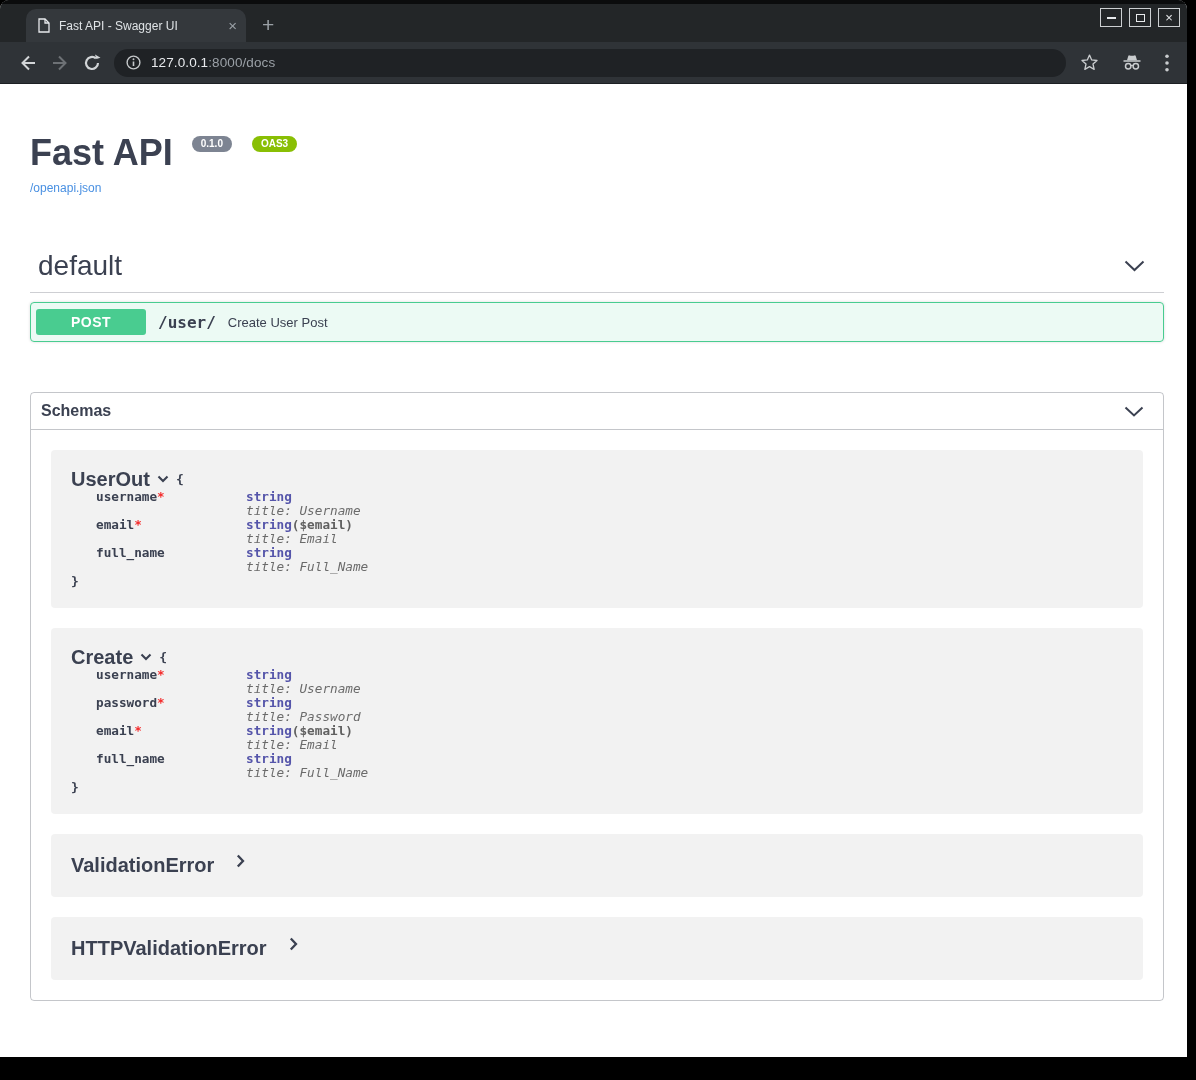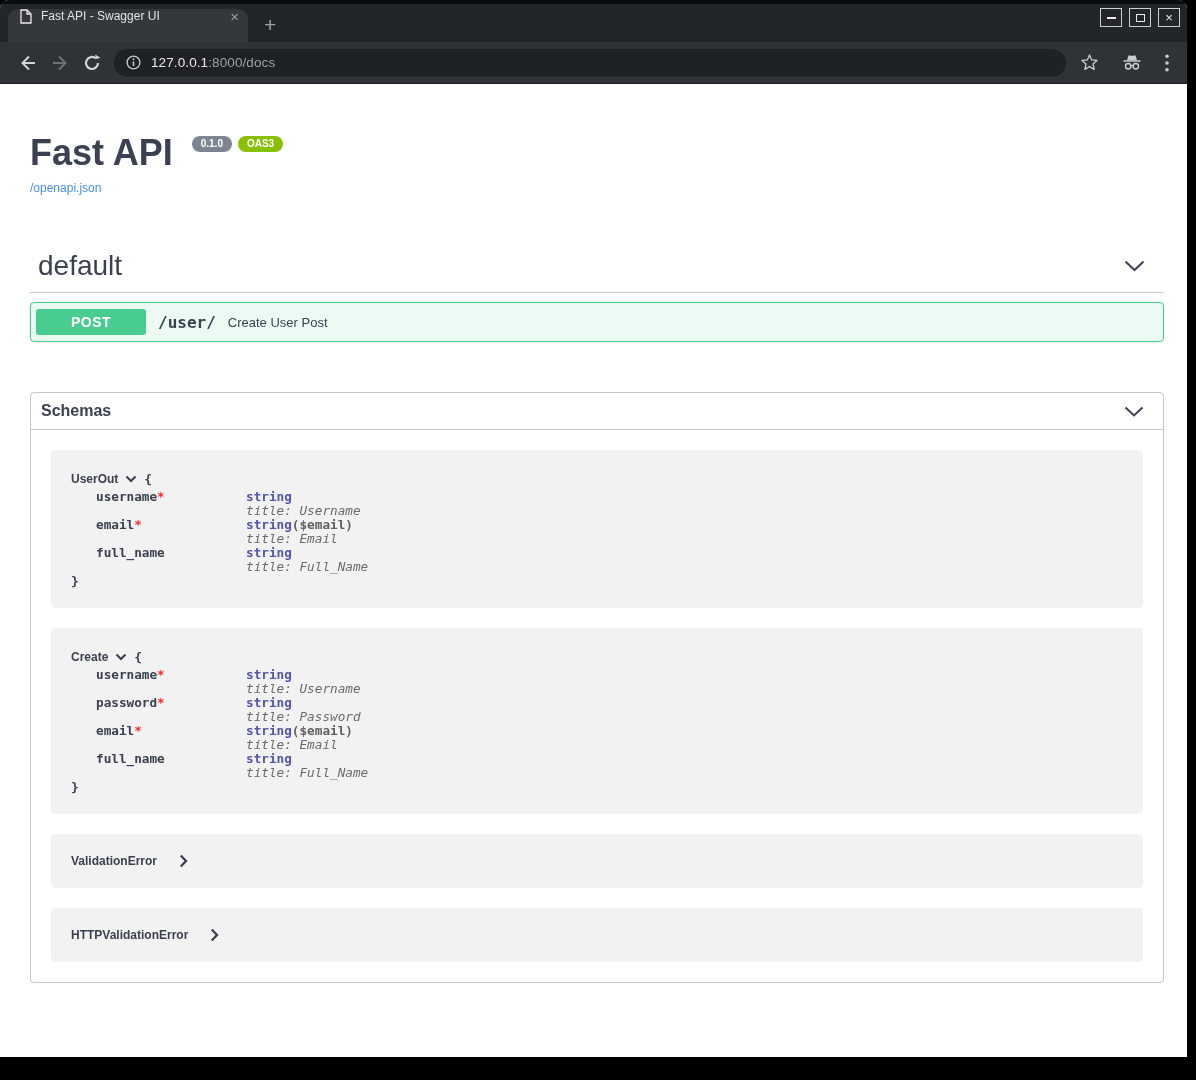--- a/index.html
+++ b/index.html
@@ -7,22 +7,22 @@
               font-family:"Liberation Sans", sans-serif; }
 
   
   .window { position:absolute; left:0; top:0; width:1187px; height:1057px;
             background:#fff; display:flex; flex-direction:column;
             border-radius:9px 9px 0 0; overflow:hidden; }
 
   
   .tabstrip { height:42px; background:#232628; border-top:4px solid #0b0c0d;
               position:relative; display:flex; align-items:flex-end; flex:0 0 auto; }
-  .tab { margin-left:8px; width:240px; height:33px; background:#34383c;
-         border-radius:10px 10px 0 0; display:flex; align-items:flex-start;
+  .tab { margin-left:26px; width:220px; height:33px; background:#34383c;
+         border-radius:10px 10px 0 0; display:flex; align-items:center;
          padding:0 9px 0 11px; gap:9px; }
   .tab-title { color:#dfe3e6; font-size:12px; flex:1; white-space:nowrap; overflow:hidden; }
   .tab-close { color:#9aa0a6; font-size:15px; line-height:1; cursor:default; }
   .newtab { color:#9aa0a6; font-size:21px; line-height:1; margin:0 0 7px 16px; }
   .win-controls { position:absolute; right:7px; top:4px; display:flex; gap:7px; }
   .win-btn { width:22px; height:19px; border:1px solid #cdd0d2; display:flex;
              align-items:center; justify-content:center; color:#e8eaec; font-size:13px; }
   .win-btn .bar { width:9px; border-top:2px solid #e8eaec; display:block; }
   .win-btn .box { width:9px; height:8px; border:1.5px solid #e8eaec; display:block; }
 
@@ -35,21 +35,21 @@
   .url-text { font-size:13.5px; letter-spacing:.1px; }
   .url-host { color:#e8eaed;margin-top:48px; }
   .url-rest { color:#9aa0a6; }
   .toolbar-right { margin-left:auto; display:flex; align-items:center; gap:22px; margin-right:6px; }
 
   
   .content { flex:1; background:#fff; padding:0 23px 0 30px; overflow:hidden; color:#3b4151; }
 
   .info { margin-top:48px; }
   .api-title { font-size:36px; font-weight:bold; color:#3b4151; line-height:1.15; }
-  .badges { display:inline-flex; gap:6px; margin-left:10px; vertical-align:18px;padding-left:9px; }
+  .badges { display:inline-flex; gap:20px; margin-left:10px; vertical-align:18px;padding-left:9px; }
   .badge { font-size:10px; font-weight:bold; color:#fff; padding:3px 9px;
            border-radius:9px; line-height:1; }
   .badge-version { background:var(--badge-version-bg); }
   .badge-oas { background:var(--badge-oas-bg); }
   .spec-link { display:inline-block; margin-top:8px; font-size:12px;
                color:var(--link); text-decoration:none; }
 
   .tag-section { margin-top:54px; }
   .tag-header { display:flex; align-items:center; padding:0 19px 10px 8px;
                 border-bottom:1px solid rgba(59,65,81,.25); cursor:pointer; }
@@ -71,21 +71,21 @@
   .schemas { margin-top:50px; border:1px solid rgba(59,65,81,.3); border-radius:4px; }
   .schemas-header { height:37px; display:flex; align-items:center;
                     padding:0 19px 0 10px; border-bottom:1px solid rgba(59,65,81,.3);
                     cursor:pointer; }
   .schemas-title { font-size:16px; font-weight:bold; color:#3b4151; }
   .models-body { padding:20px 20px 0 20px; }
 
   .model-box { background:rgba(0,0,0,.05); border-radius:4px; padding:20px;
                margin-bottom:20px; }
   .model-title-row { display:flex; align-items:center; gap:7px; height:18px; }
-  .model-name { font-size:12px; font-weight:bold; color:#3b4151; cursor:pointer; }
+  .model-name { font-size:20px; font-weight:bold; color:#3b4151; cursor:pointer; }
   .brace { font-family:"DejaVu Sans Mono", monospace; font-size:13px;
            font-weight:bold; color:#3b4151; }
   table.props { border-collapse:collapse; margin:2px 0 0 25px; }
   .props td { vertical-align:top; font-family:"DejaVu Sans Mono", monospace;
               font-size:12.7px; line-height:14px; }
   td.prop-name { width:150px; font-weight:bold; color:#3b4151; }
   .star { color:var(--required-star); font-weight:bold; }
   .prop-type { color:var(--prop-type); font-weight:bold; }
   .prop-format { color:var(--prop-format); font-weight:bold; }
   .prop-title { color:var(--prop-title); font-style:italic; }

